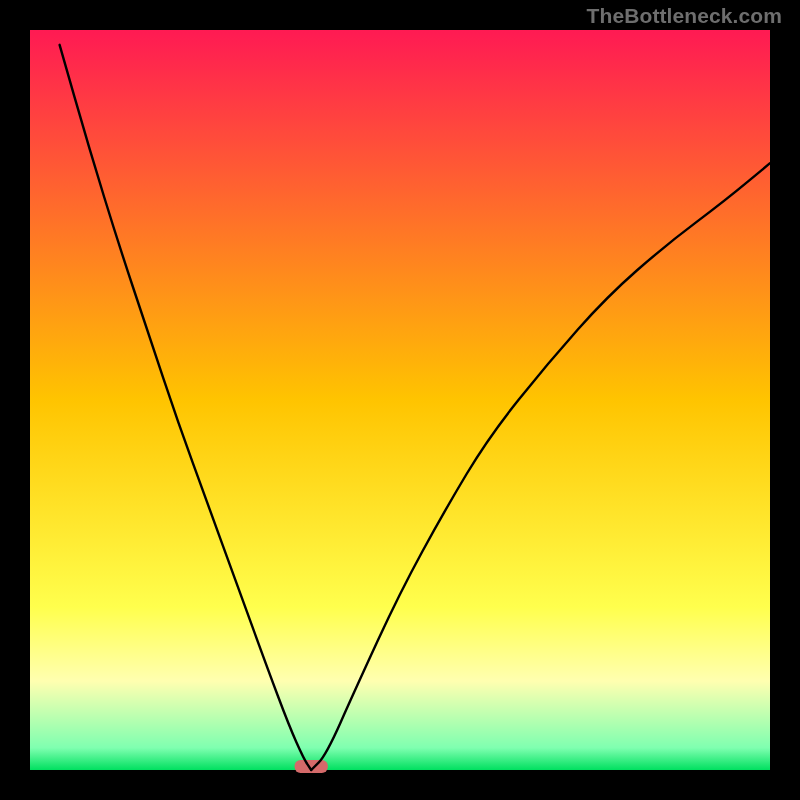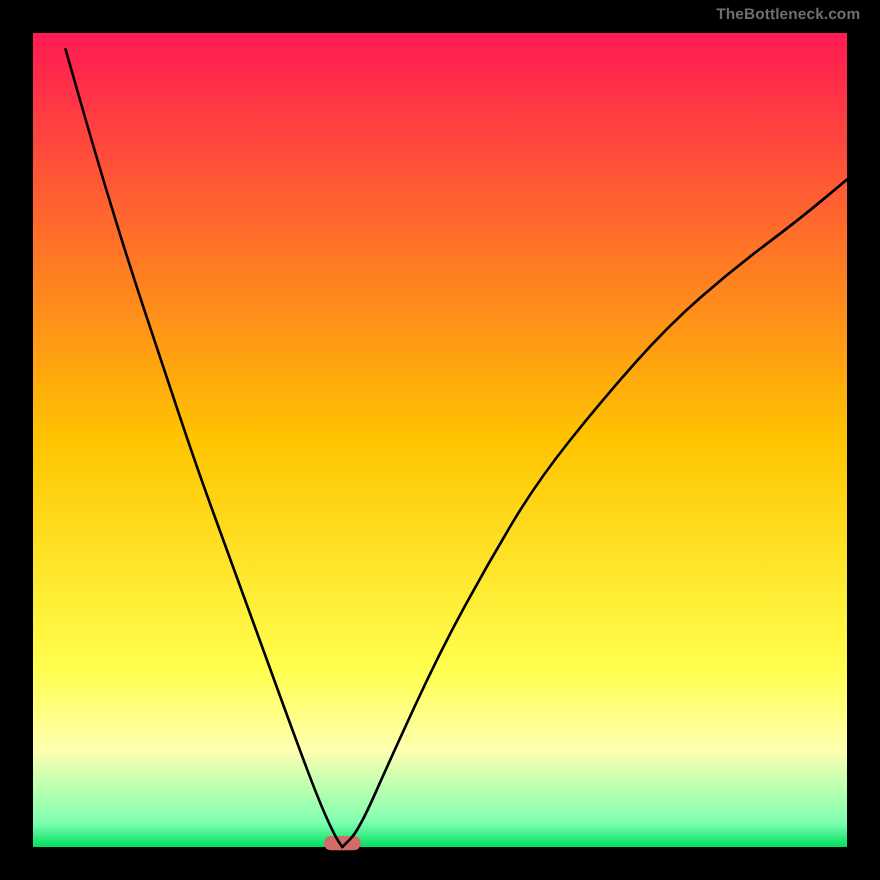--- a/index.html
+++ b/index.html
@@ -14,21 +14,21 @@
   .container {
     position: relative;
     width: 800px;
     height: 800px;
   }
   .watermark {
     position: absolute;
     top: 4px;
     right: 18px;
     color: #6e6e6e;
-    font-size: 14px;
+    font-size: 21px;
     font-weight: 600;
     letter-spacing: 0.1px;
     z-index: 50;
     user-select: none;
   }
   svg {
     display: block;
   }
   .curve {
     fill: none;

